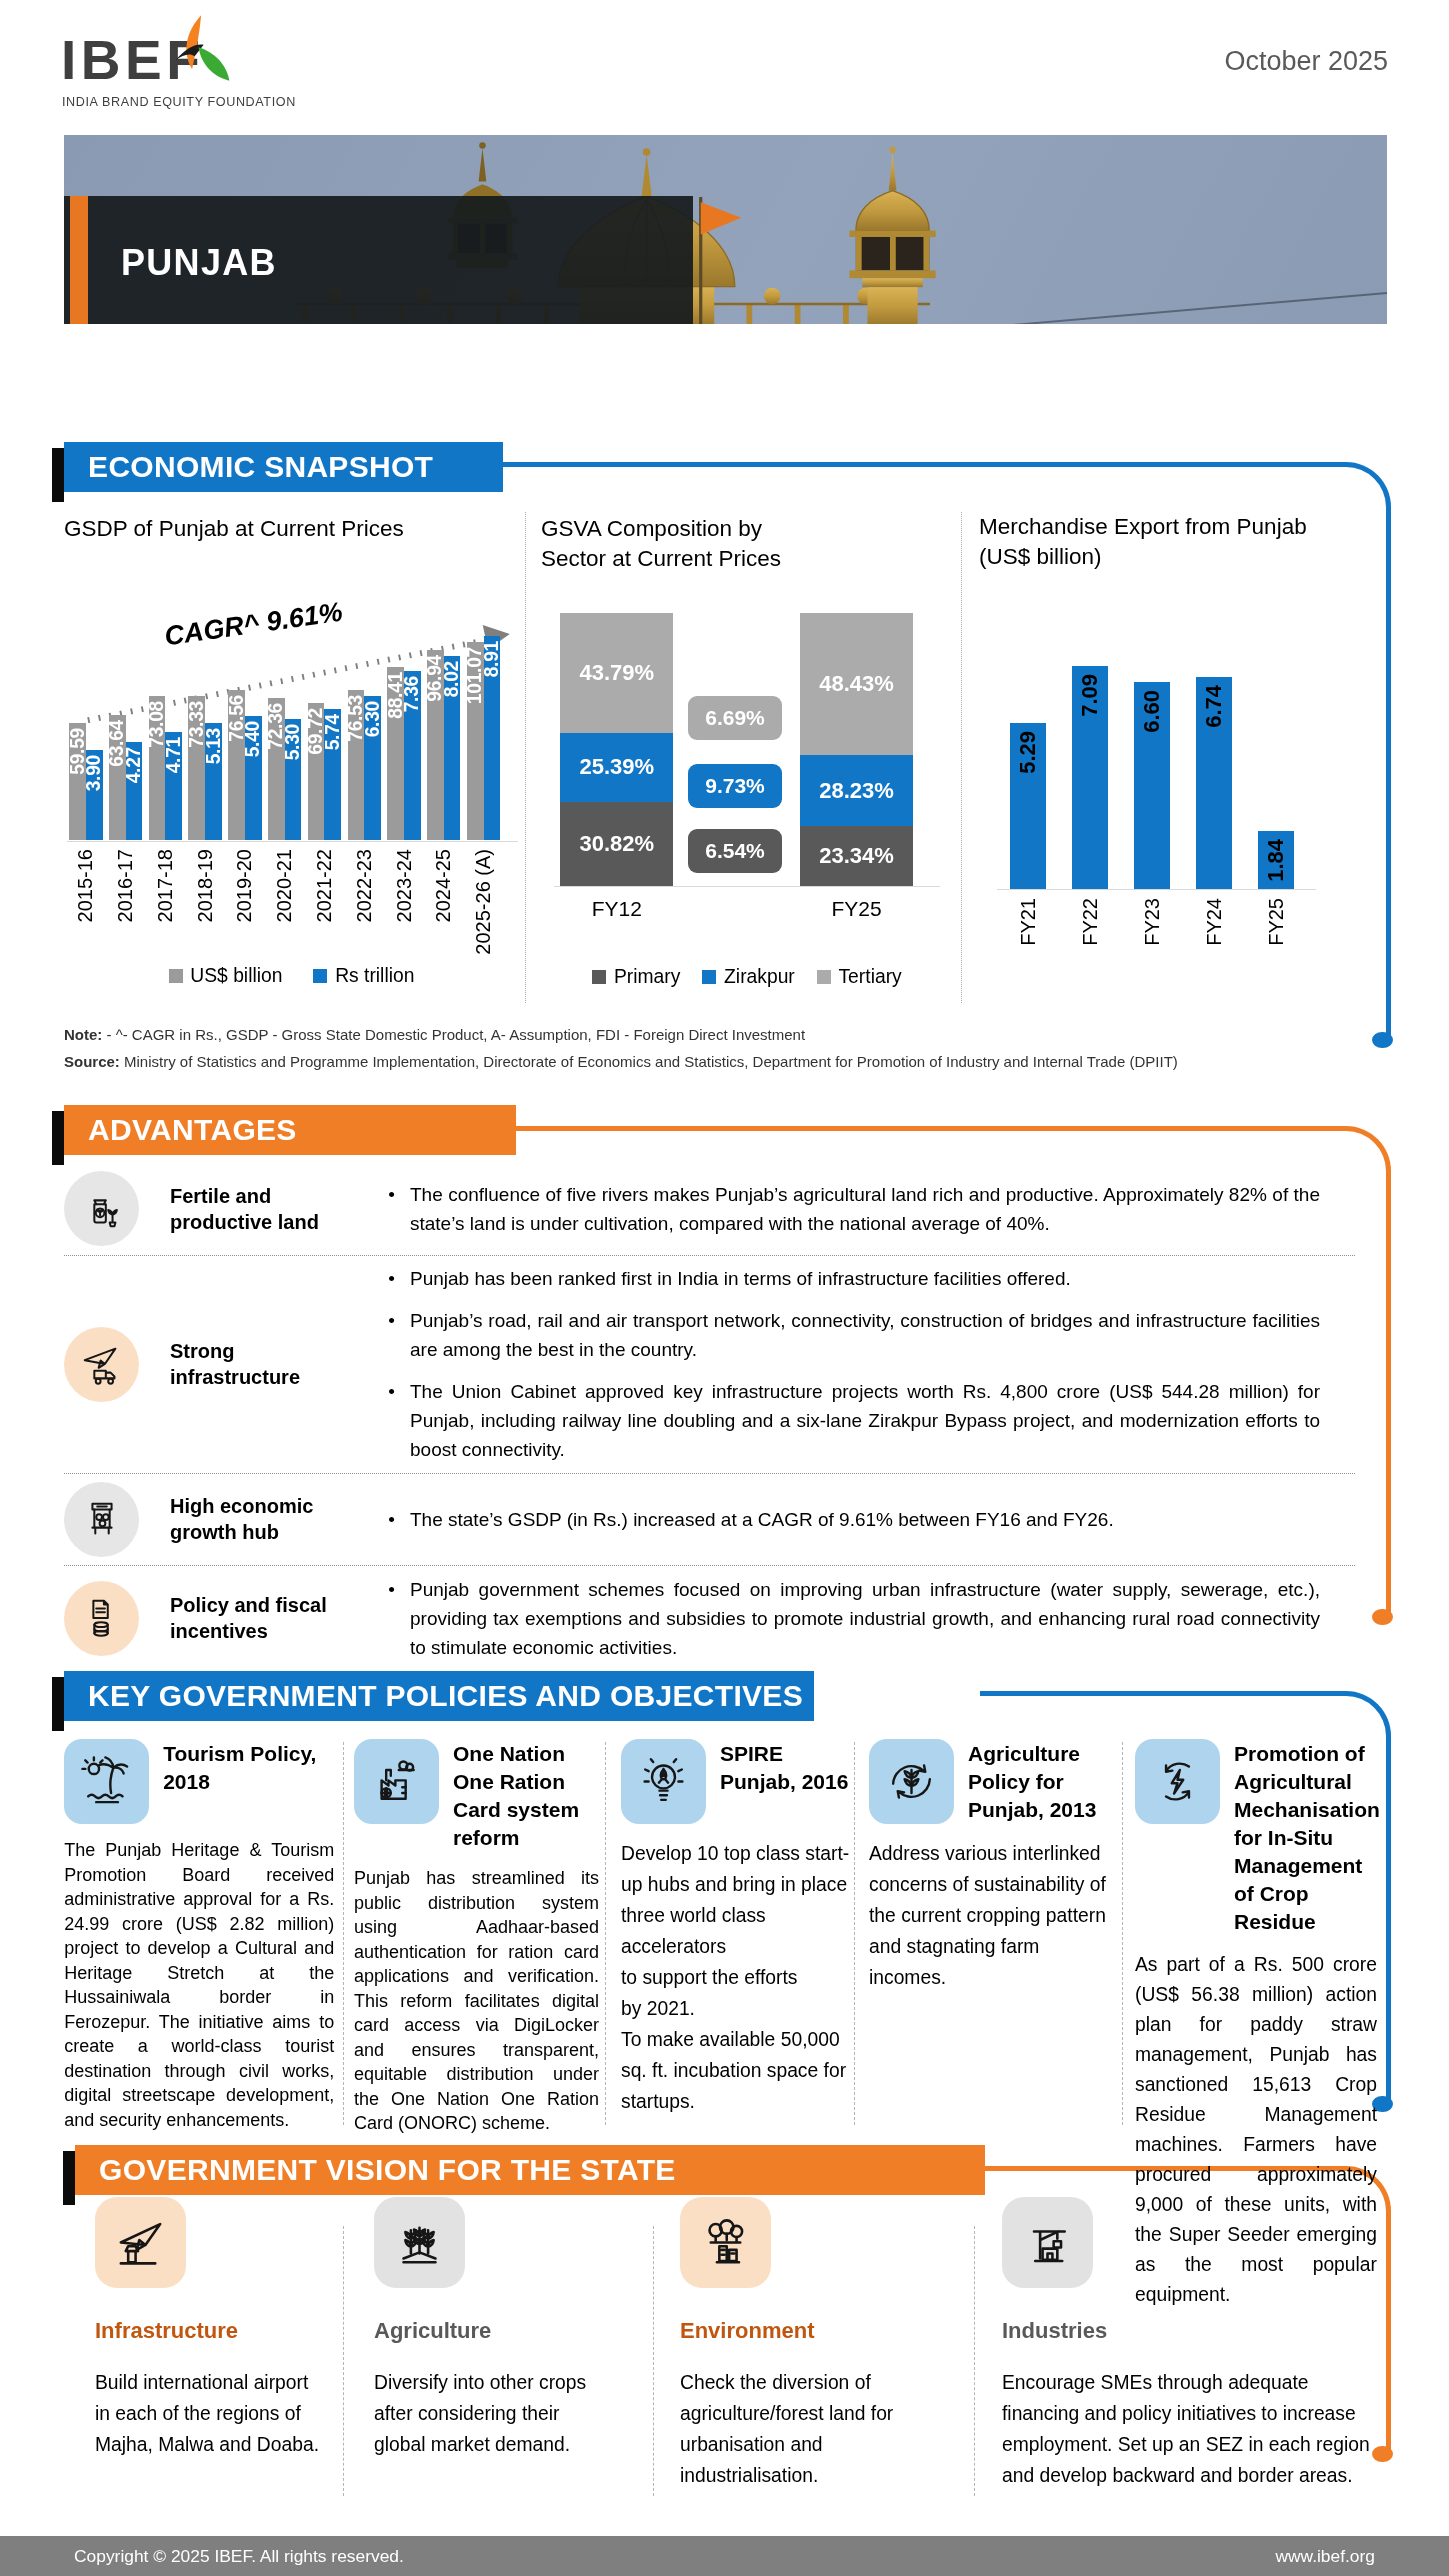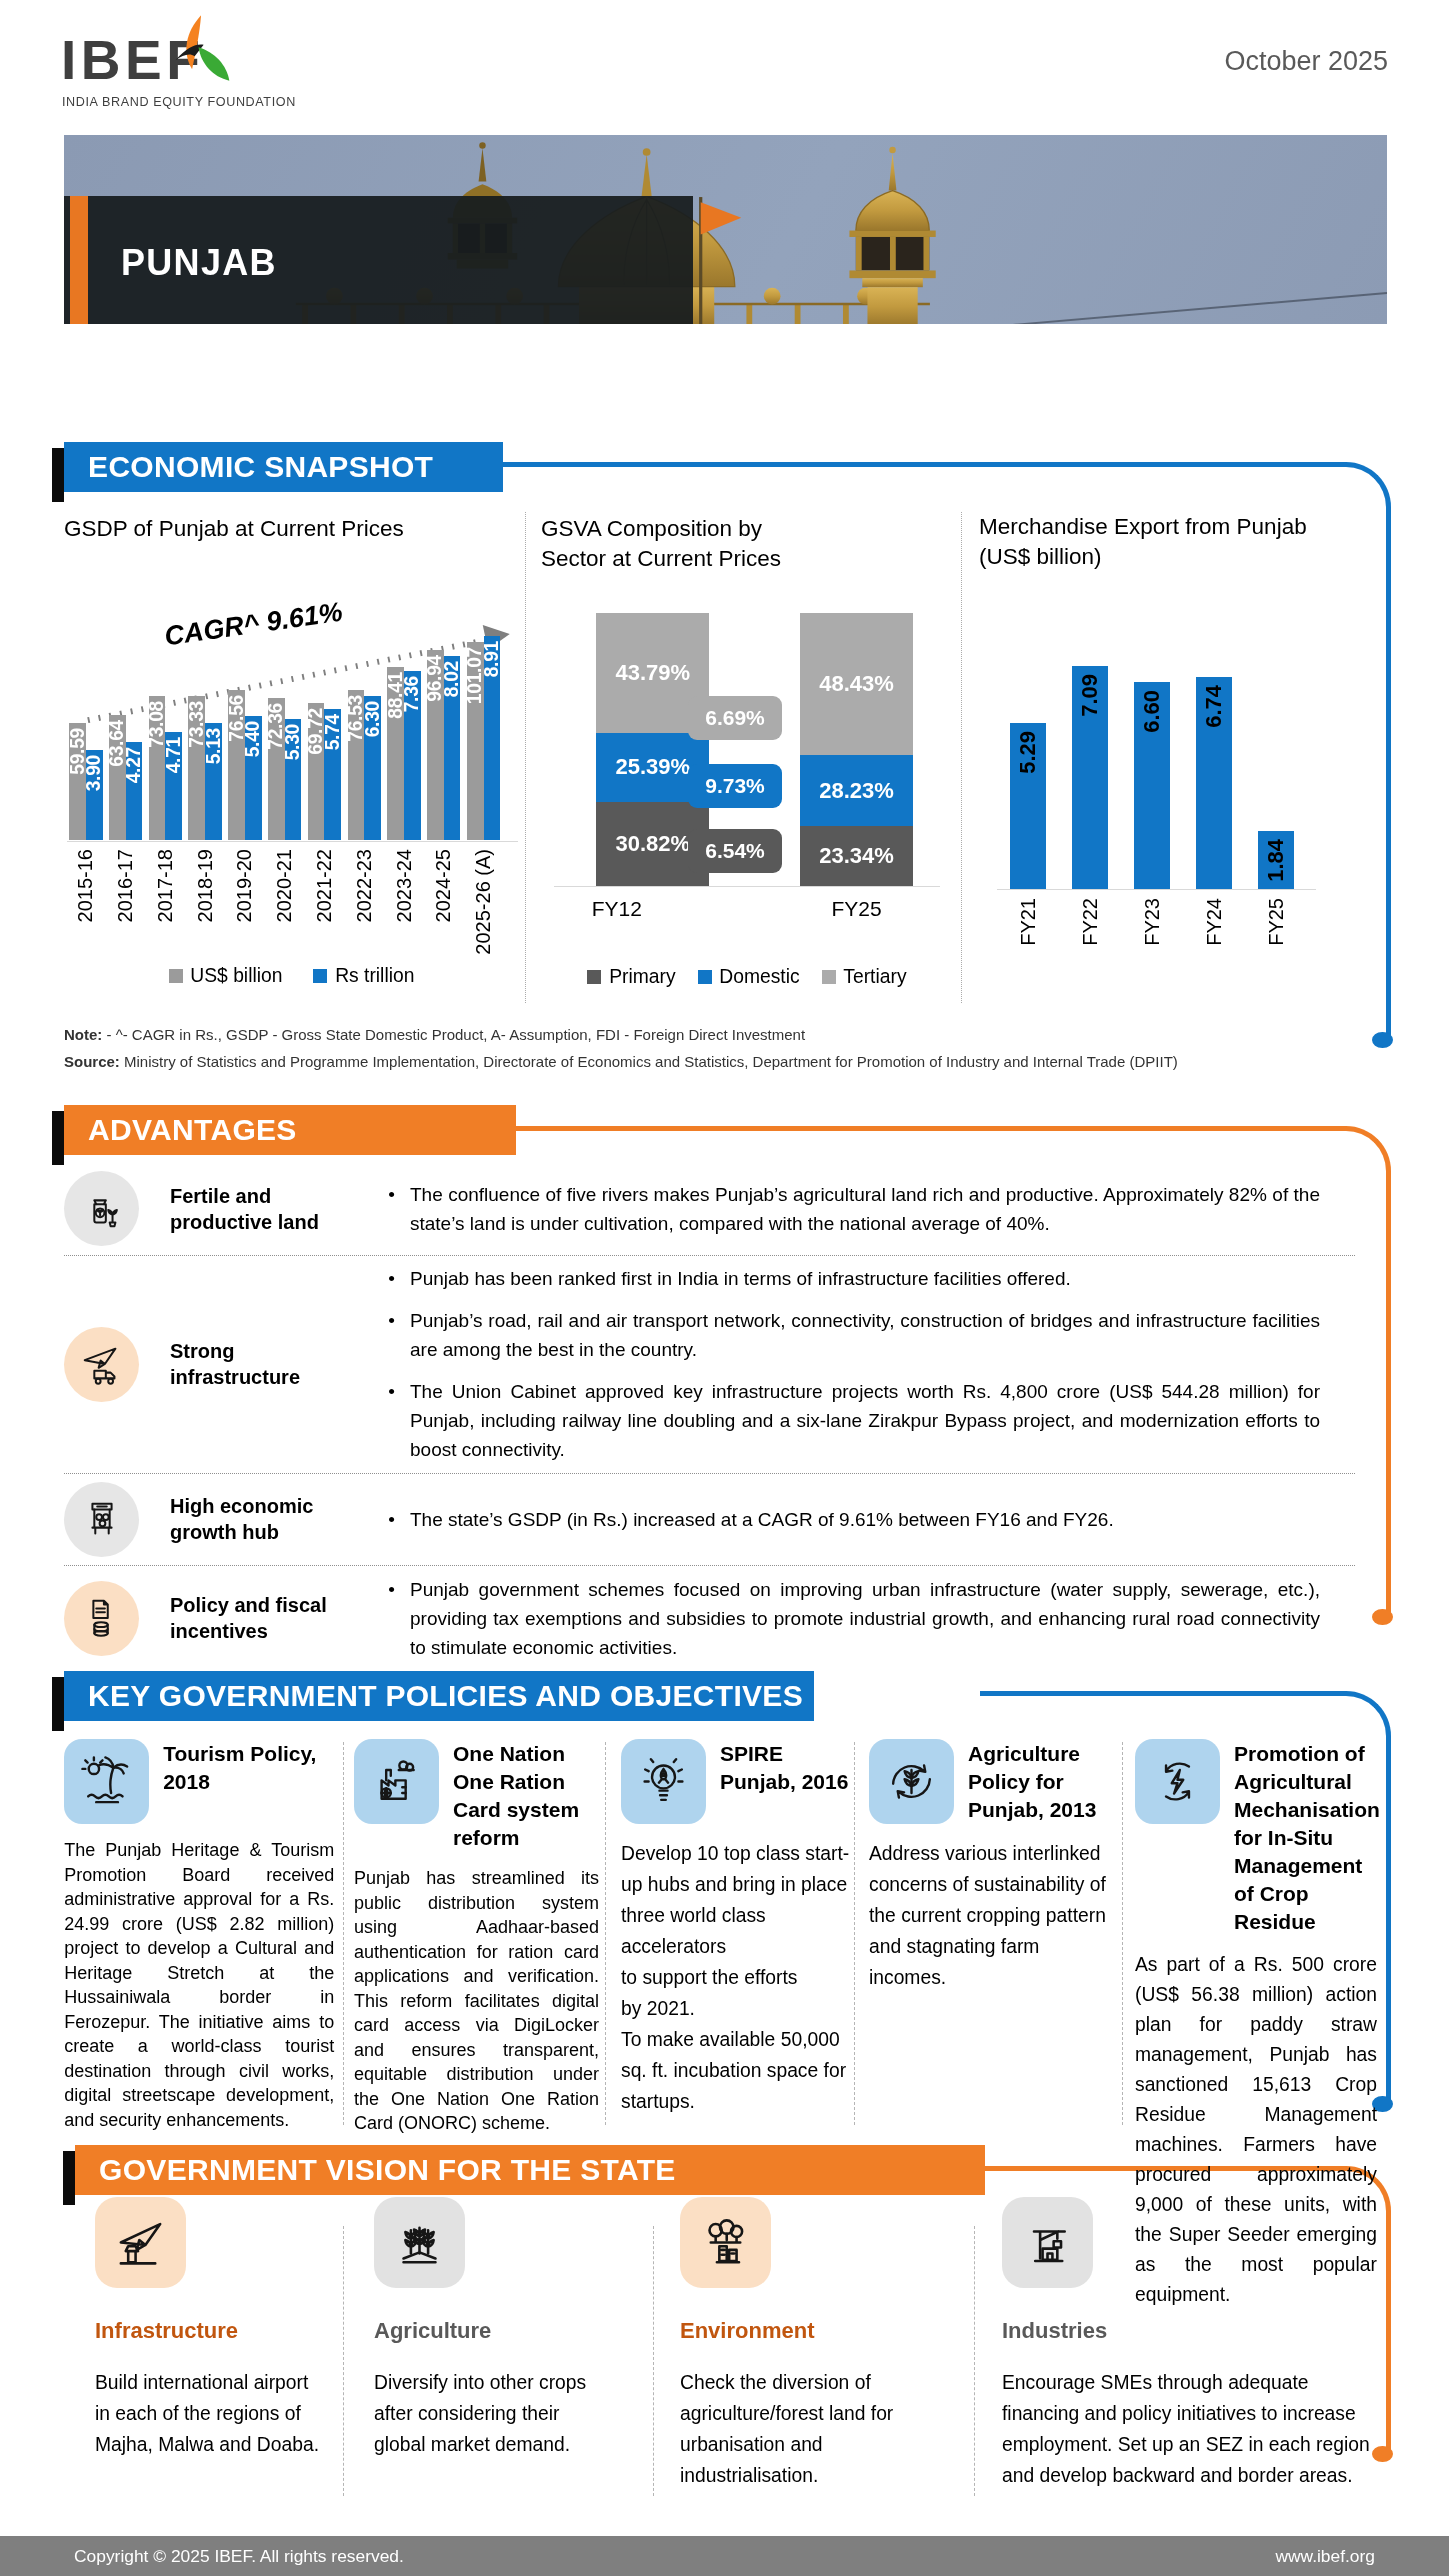--- a/index.html
+++ b/index.html
@@ -46,21 +46,21 @@
   .vlabel{position:absolute;top:5.2px;left:50%;writing-mode:vertical-rl;transform:translateX(-50%) rotate(180deg);
           white-space:nowrap;font-weight:bold;}
   .gsdp-vlabel{font-size:19.3px;color:#fff;letter-spacing:-0.3px;}
   .vlabel-x{writing-mode:vertical-rl;transform:rotate(180deg);white-space:nowrap;margin-top:9px;font-size:20px;color:#000;}
   .legend{position:absolute;display:flex;justify-content:center;width:100%;gap:31px;align-items:center;}
   .legend .li{display:flex;align-items:center;gap:7.7px;font-size:19.3px;}
   .legend .sq{width:14px;height:14px;display:inline-block;}
   #gsdp-legend{top:451px;}
   #gsva-legend{top:452px;gap:22px;}
   .gsva-bar{position:absolute;top:99px;width:113px;height:273px;display:flex;flex-direction:column;}
-  #gsva-bar1{left:19.3px;margin-left:36px;} #gsva-bar2{left:259px;}
+  #gsva-bar1{left:19.3px;} #gsva-bar2{left:259px;}
   .gseg{display:flex;align-items:center;justify-content:center;color:#fff;font-weight:bold;font-size:22px;}
   #gsva-mid{position:absolute;left:147px;top:182px;width:94px;height:187px;}
   .gmid{position:absolute;left:0;width:94px;height:44px;border-radius:9px;color:#fff;font-weight:bold;font-size:21px;
         display:flex;align-items:center;justify-content:center;}
   .gsva-xl{position:absolute;top:383px;width:113px;text-align:center;font-size:21px;}
   #gsva-xl1{left:19.3px;} #gsva-xl2{left:259px;}
   #merch-groups{position:absolute;left:31px;top:126px;display:flex;gap:26px;align-items:flex-start;}
   #merch-axis{position:absolute;left:18px;top:377px;width:319px;border-top:1.9px solid #D9D9D9;}
   .merch-group{display:flex;flex-direction:column;align-items:center;}
   .merch-pair{height:251px;display:flex;align-items:flex-end;}
@@ -483,21 +483,21 @@
   <div class="gsva-xl" id="gsva-xl1">FY12</div>
   <div class="gsva-xl" id="gsva-xl2">FY25</div>
   <div style="position:absolute;left:13px;top:372px;width:386px;border-top:1.9px solid #D9D9D9;"></div>
   <div class="legend" id="gsva-legend">
       <div class="li">
         <span class="sq" style="background:#595959"></span>
         <span>Primary</span>
       </div>
       <div class="li">
         <span class="sq" style="background:#1176C6"></span>
-        <span>Domestic</span>
+        <span>Zirakpur</span>
       </div>
       <div class="li">
         <span class="sq" style="background:#ABABAB"></span>
         <span>Tertiary</span>
       </div>
     </div>
 </div>
 
 <div id="chart3">
   <div class="c-title" style="width:361px;">Merchandise Export from Punjab (US$ billion)</div>

